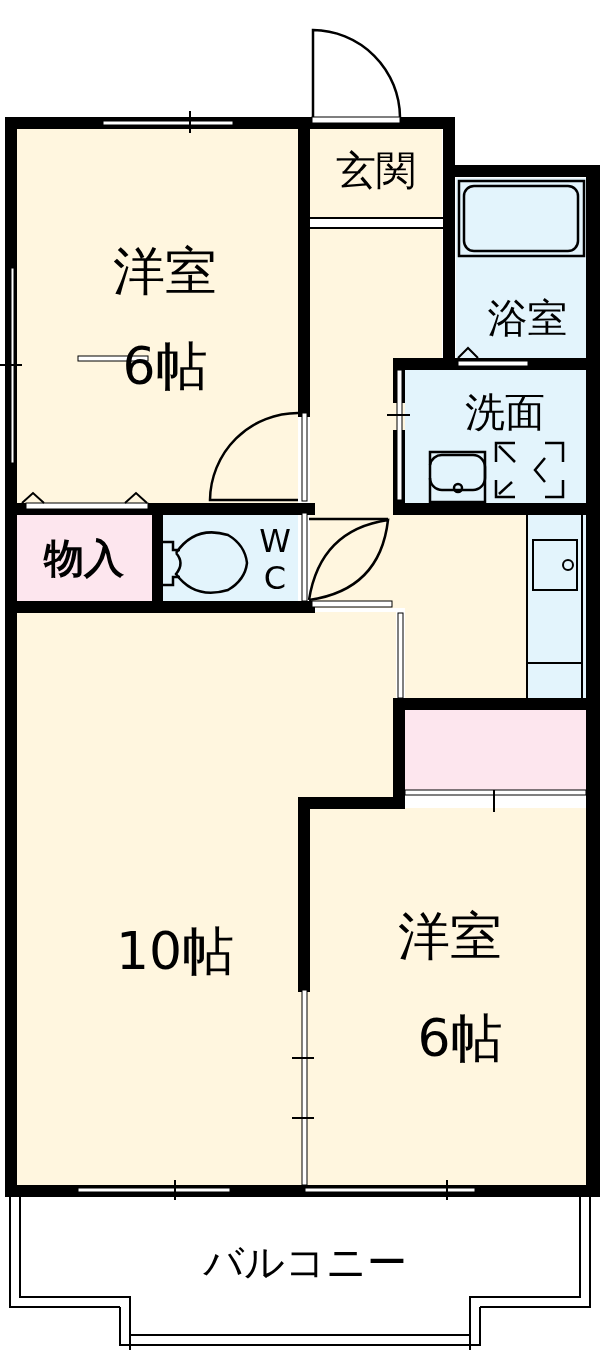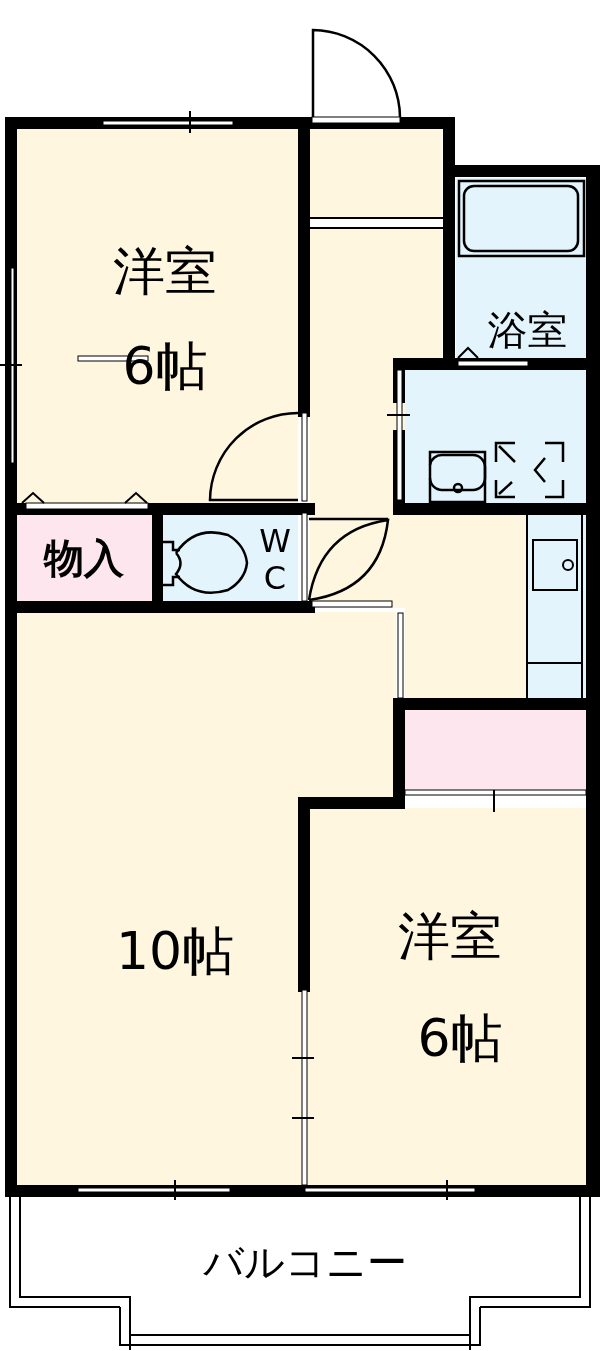--- a/index.html
+++ b/index.html
@@ -151,23 +151,25 @@
       <polyline points="580,1197 580,1297 470,1297 470,1350"></polyline>
       <polyline points="590,1197 590,1307 480,1307"></polyline>
       <polyline points="130,1302 130,1335 470,1335 470,1302"></polyline>
       <polyline points="120,1307 120,1345 480,1345 480,1307"></polyline>
     </g>
   </svg>
 
   <div class="label" style="left:85px;top:245px;width:160px;font-size:52px;">洋室</div>
   <div class="label" style="left:85px;top:340px;width:160px;font-size:52px;">6帖</div>
 
+  <div class="label" style="left:320px;top:150px;width:112px;font-size:40px;">玄関</div>
 
-  <div class="label" style="left:470px;top:298px;width:115px;font-size:40px;margin-top:12px;">浴室</div>
+  <div class="label" style="left:470px;top:298px;width:115px;font-size:40px;">浴室</div>
 
+  <div class="label" style="left:445px;top:392px;width:120px;font-size:40px;">洗面</div>
 
   <div class="label" style="left:22px;top:538px;width:124px;font-size:40px;font-weight:bold;">物入</div>
 
   <div class="label" style="left:255px;top:525px;width:40px;font-size:32px;">W</div>
   <div class="label" style="left:255px;top:562px;width:40px;font-size:32px;">C</div>
 
   <div class="label" style="left:85px;top:925px;width:180px;font-size:52px;">10帖</div>
 
 
   <div class="label" style="left:370px;top:910px;width:160px;font-size:52px;">洋室</div>

